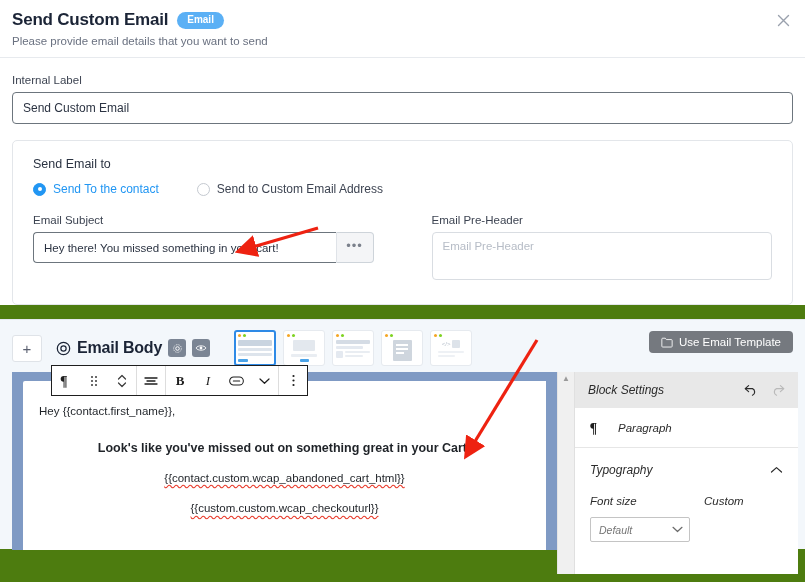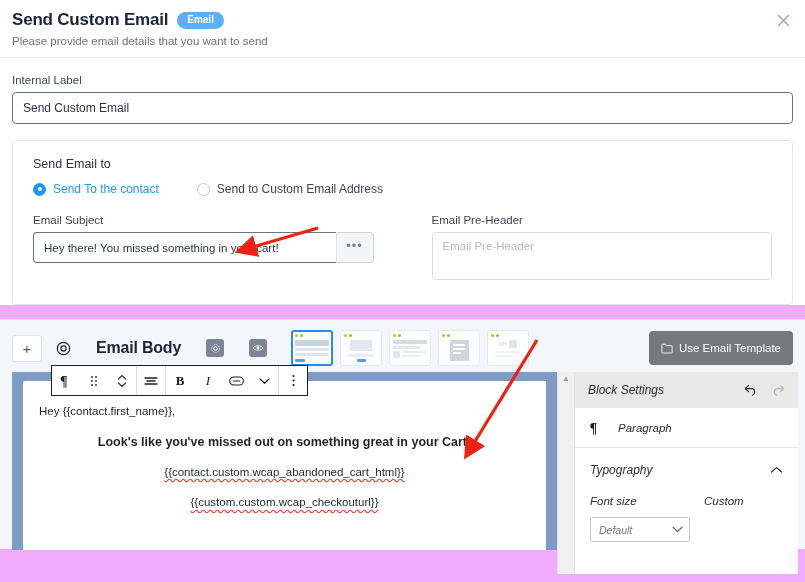--- a/index.html
+++ b/index.html
@@ -4,21 +4,21 @@
 <style>
   * { box-sizing: border-box; }
   html, body {
     margin: 0; padding: 0;
     width: 805px; height: 582px;
     overflow: hidden;
     background: #ffffff;
     font-family: "Liberation Sans", sans-serif;
     color: #212529;
   }
-  #app { position: relative; width: 805px; height: 582px; overflow: hidden; background:#f0abfc; }
+  #app { position: relative; width: 805px; height: 582px; overflow: hidden; background:#4d7c0f; }
 
   
   .modal-header {
     position: relative;
     padding: 10px 16px 12px 12px;
     background: #ffffff;
     border-bottom: 1px solid #e7eaee;
     height: 58px;
   }
   .title-row { display: flex; align-items: center; gap: 9px; }
@@ -117,21 +117,21 @@
     padding: 10px 12px 0 12px;
     position: relative;
     height: 230px;
   }
   .eb-toolbar { display: flex; align-items: center; }
   .plus-btn {
     width: 30px; height: 27px; border: 1px solid #dfe3e8; border-radius: 3px;
     background: #fff; color: #5a6070; font-size: 15px; line-height: 1;
     display: flex; align-items: center; justify-content: center; cursor: pointer;
   }
-  .eb-title-wrap { display: flex; align-items: center; gap: 25px; margin-left: 14px; }
+  .eb-title-wrap { display: flex; align-items: center; gap: 6px; margin-left: 14px; }
   .eb-target-icon { width: 15px; height: 15px; display:block; color:#1b2436; }
   .eb-title { font-size: 16px; font-weight: 700; color: #1b2436; letter-spacing: -.2px; }
   .sq-btn {
     width: 18px; height: 18px; border-radius: 3px; background: #7b8594;
     display: flex; align-items: center; justify-content: center; cursor: pointer;
     color: #fff;
   }
   .sq-btn svg { display: block; }
 
   .thumbs { display: flex; gap: 7px; margin-left: 24px; }
@@ -140,21 +140,21 @@
     border-radius: 3px; cursor: pointer; padding: 3px; position: relative;
     overflow: hidden;
   }
   .thumb.selected { border: 2px solid #2e8ae6; padding: 2px; }
   .thumb .bar { display: flex; gap: 1.5px; margin-bottom: 3px; }
   .thumb .bar i { width: 3px; height: 3px; border-radius: 50%; display: block; }
 
   .use-template-btn {
     position: absolute; right: 12px; top: 11px;
     background: #75797f; color: #ffffff;
-    border-radius: 4px; height: 34px; padding: 0 12px;
+    border-radius: 4px; height: 22px; padding: 0 12px;
     display: flex; align-items: center; gap: 6px;
     font-size: 11.5px; cursor: pointer; font-weight: 400;
   }
   .use-template-btn svg { display:block; }
 
   
   .editor-wrap {
     position: absolute; left: 12px; top: 52px; right: 0; bottom: 0;
     display: flex;
   }
@@ -179,21 +179,21 @@
   .tb-item {
     height: 29px; min-width: 28px; padding: 0 5px;
     display: flex; align-items: center; justify-content: center;
     cursor: pointer; color: #1e1e1e;
   }
   .tb-sep { width: 1px; height: 29px; background: #ddd; }
   .tb-item svg { display: block; }
 
   .editor-content { padding: 22px 16px 0 16px; }
   .eline { font-size: 11.5px; color: #1f2328; line-height: 1.45; }
-  .eline.l1 { text-align: left; margin-bottom: 13px; }
+  .eline.l1 { text-align: left; margin-bottom: 19px; }
   .eline.l2 { text-align: center; font-weight: 700; font-size: 12.5px; margin-bottom: 13px; }
   .eline.l3 { text-align: center; margin-bottom: 16px; font-size: 11.5px; }
   .eline.l4 { text-align: center; margin-bottom: 14px; font-size: 11.5px; }
   .eline.l5 { text-align: center; font-size: 11.5px; }
   .spell {
     text-decoration: underline wavy #e8392a;
     text-decoration-skip-ink: none;
     text-underline-offset: 2px;
   }
 

